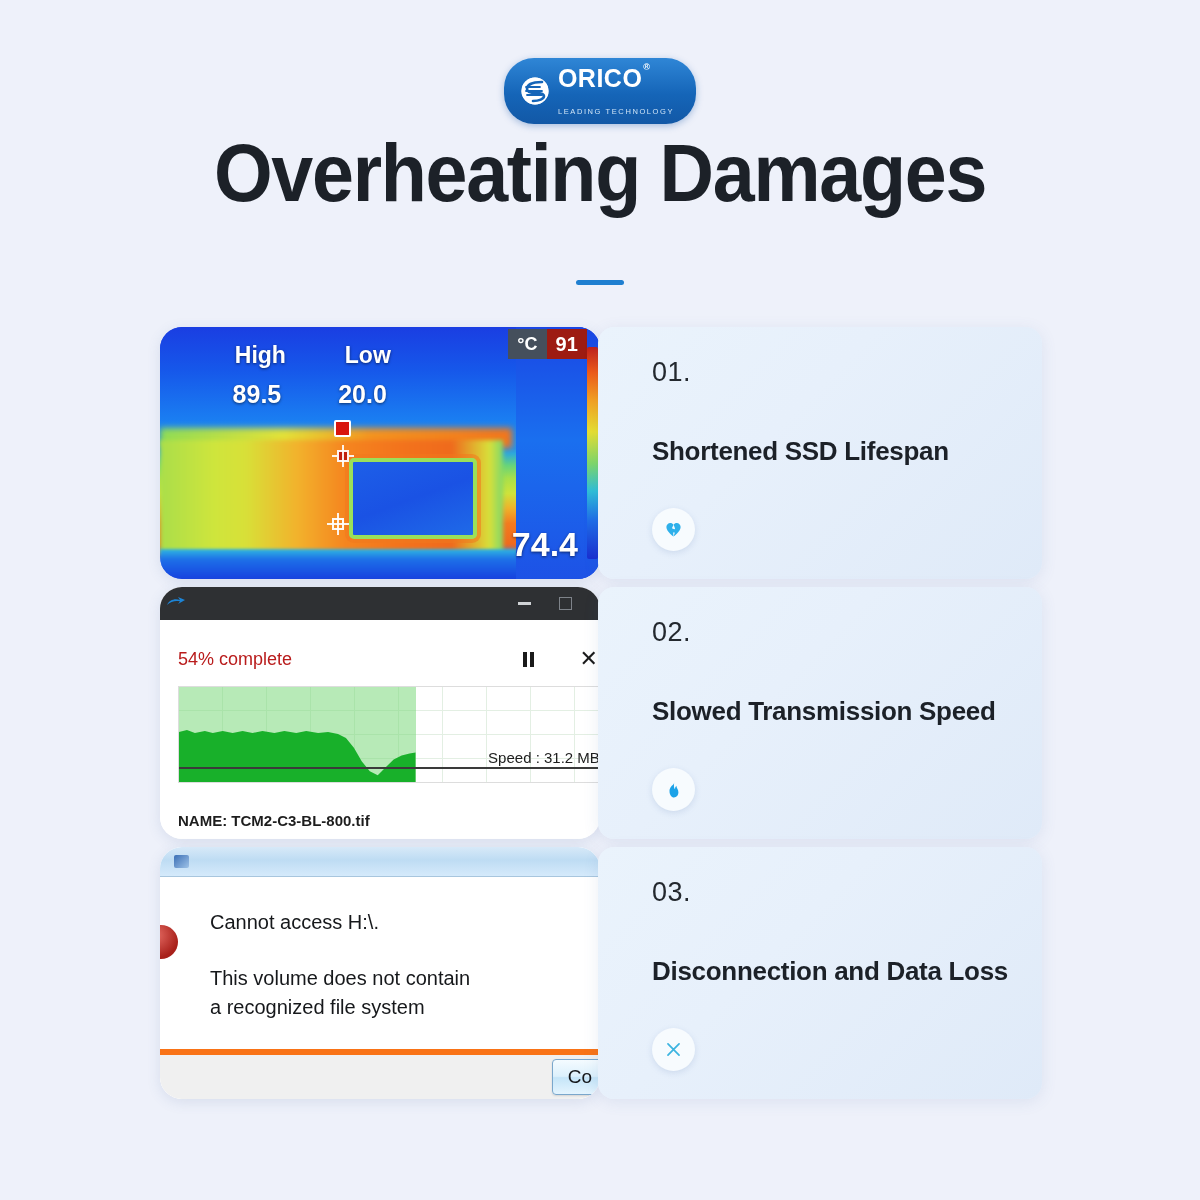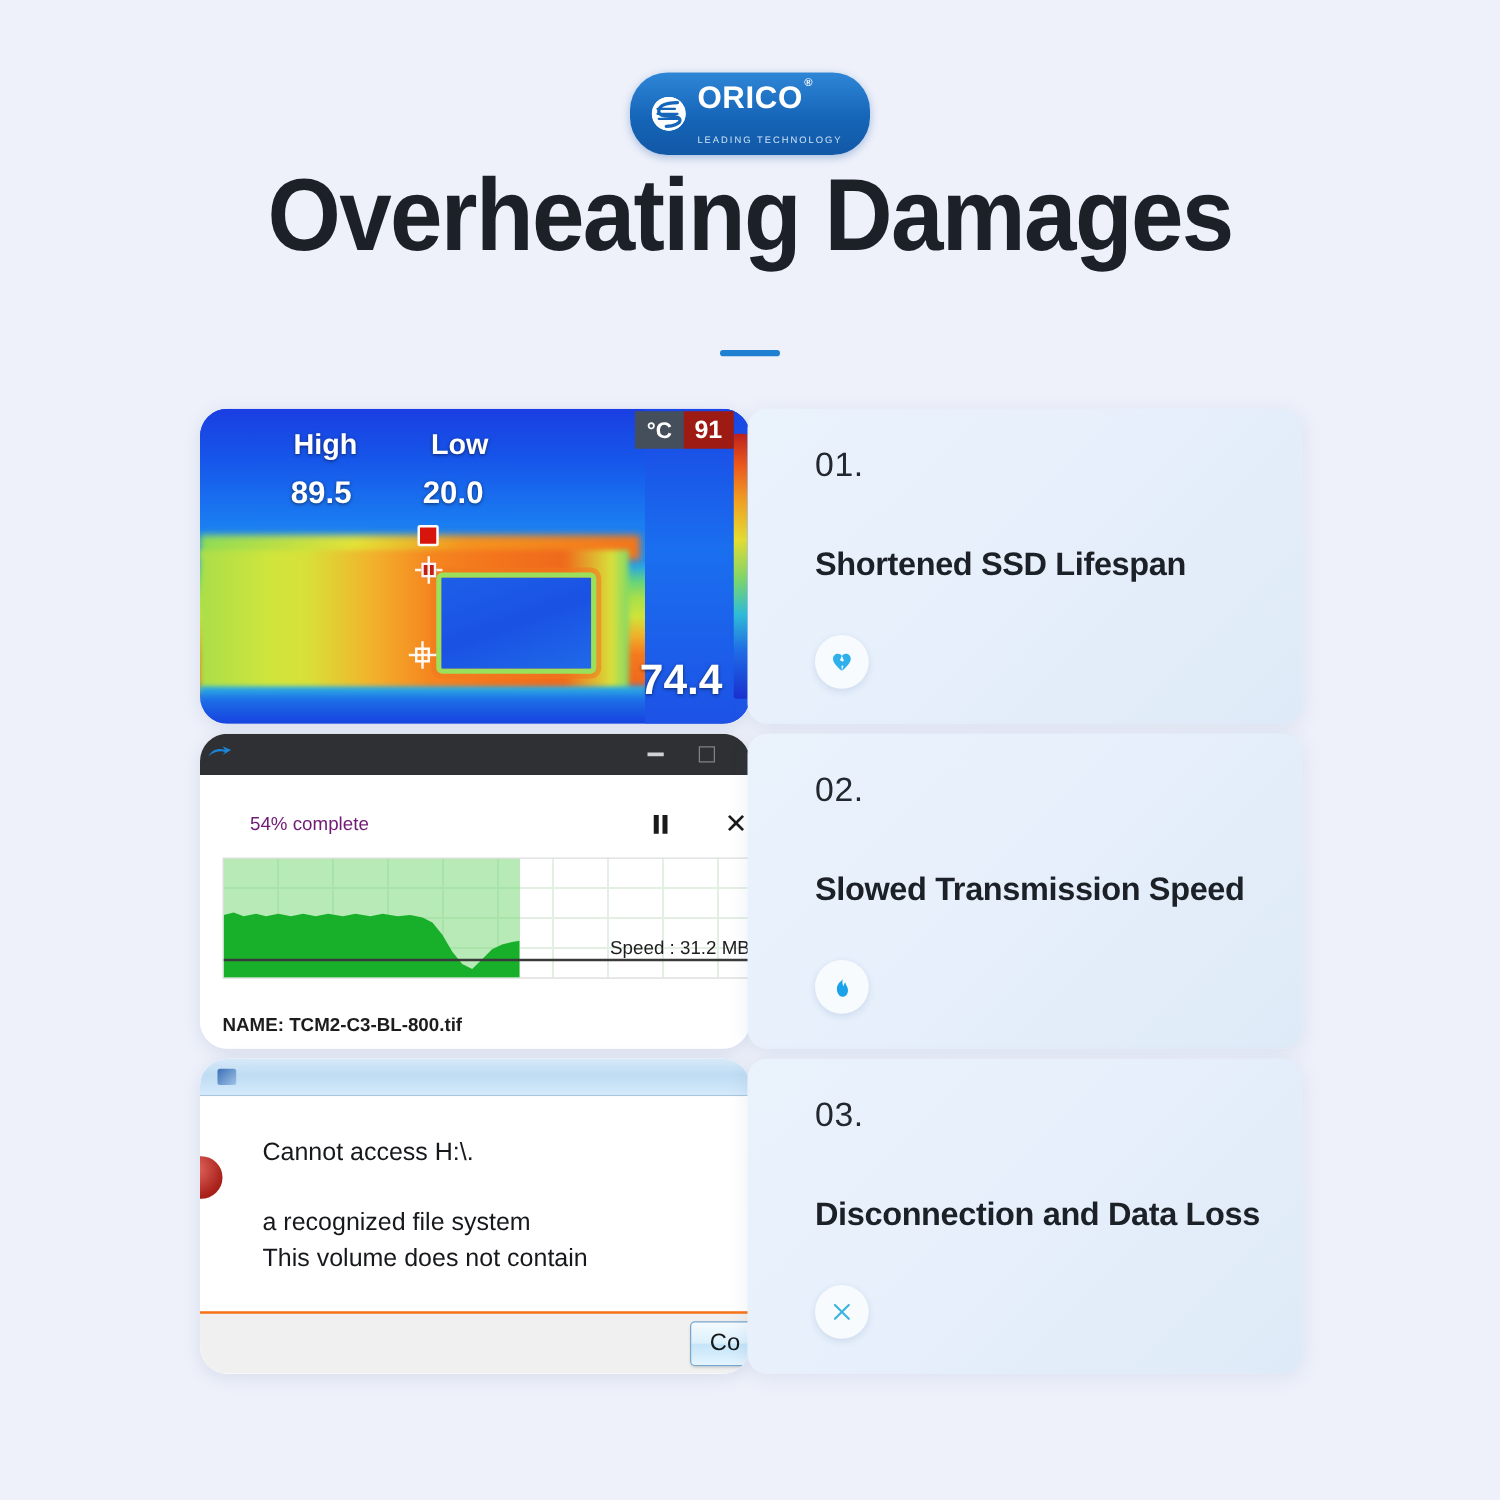--- a/index.html
+++ b/index.html
@@ -117,21 +117,21 @@
 
   
   .transfer { position: relative; width: 100%; height: 100%; background: #fff; }
   .tf-titlebar { height: 33px; background: #2e3033; display: flex; align-items: center; padding: 0 6px; }
   .tf-appicon { width: 20px; height: 16px; position: relative; }
   .tf-winbtns { margin-left: auto; display: flex; align-items: center; gap: 28px; padding-right: 22px; }
   .tf-min { width: 13px; height: 3px; background: #cfd2d5; }
   .tf-max { width: 13px; height: 13px; border: 1.6px solid #7e838a; }
   .tf-body { padding: 22px 0 0 0; position: relative; height: calc(100% - 33px); }
   .tf-row { display: flex; align-items: center; padding: 0 14px 0 18px; height: 34px; }
-  .tf-percent { font-size: 15px; color: #701a75; margin-left: 22px; }
+  .tf-percent { font-size: 18px; color: #b91c1c; }
   .tf-ctrls { margin-left: auto; display: flex; align-items: center; gap: 34px; }
   .tf-pause { display: flex; gap: 3px; }
   .tf-pause i { display: block; width: 4px; height: 15px; background: #1a1a1a; }
   .tf-close { font-size: 22px; color: #1a1a1a; line-height: 1; position: relative; right: -12px; }
   .tf-chart {
     position: relative; margin: 10px 0 0 18px; width: 440px; height: 97px;
     background:
       repeating-linear-gradient(90deg, transparent 0 43px, #e3efe3 43px 44px),
       repeating-linear-gradient(180deg, transparent 0 23px, #e3efe3 23px 24px),
       #ffffff;
@@ -152,21 +152,21 @@
   .err-ticon { width: 15px; height: 13px; background: linear-gradient(135deg,#3b6fb5,#9fc3e8); border-radius: 2px; margin-left: 6px; }
   .err-body { position: relative; height: 172px; background: #fff; padding: 34px 0 0 50px; }
   .err-circle {
     position: absolute; left: -16px; top: 48px; width: 34px; height: 34px; border-radius: 50%;
     background: radial-gradient(circle at 35% 30%, #e46a62, #a8201a 70%);
   }
   .err-h { font-size: 20px; color: #16181b; margin-bottom: 30px; }
   .err-p { font-size: 20px; color: #16181b; line-height: 1.45; }
   .err-footer {
     position: absolute; left: 0; bottom: 0; width: 100%; height: 50px;
-    background: #f0f0f0; border-top: 2px solid #f97316; display: flex; align-items: center; justify-content: flex-end;
+    background: #f0f0f0; border-top: 6px solid #f97316; display: flex; align-items: center; justify-content: flex-end;
   }
   .err-btn {
     margin-right: -8px; padding: 6px 10px; min-width: 56px;
     border: 1px solid #7aa7cc; border-radius: 4px;
     background: linear-gradient(180deg,#f4fbff 0%, #dcf0fc 48%, #c5e5f8 52%, #e4f4fe 100%);
     font-size: 19px; color: #16181b; box-shadow: 0 1px 2px rgba(0,0,0,.12);
   }
 
   
   .card {
@@ -310,22 +310,22 @@
     <div class="row">
 
       <div class="media">
         <div class="errwin">
           <div class="err-title">
             <span class="err-ticon"></span>
           </div>
           <div class="err-body">
             <span class="err-circle"></span>
             <div class="err-h">Cannot access  H:\.</div>
+            <div class="err-p">This volume does not contain</div>
             <div class="err-p">a recognized file system</div>
-            <div class="err-p">This volume does not contain</div>
           </div>
           <div class="err-footer">
             <button class="err-btn">Co</button>
           </div>
         </div>
       </div>
 
       <div class="card">
         <div class="card-num">03.</div>
         <div class="card-label">Disconnection and Data Loss</div>

